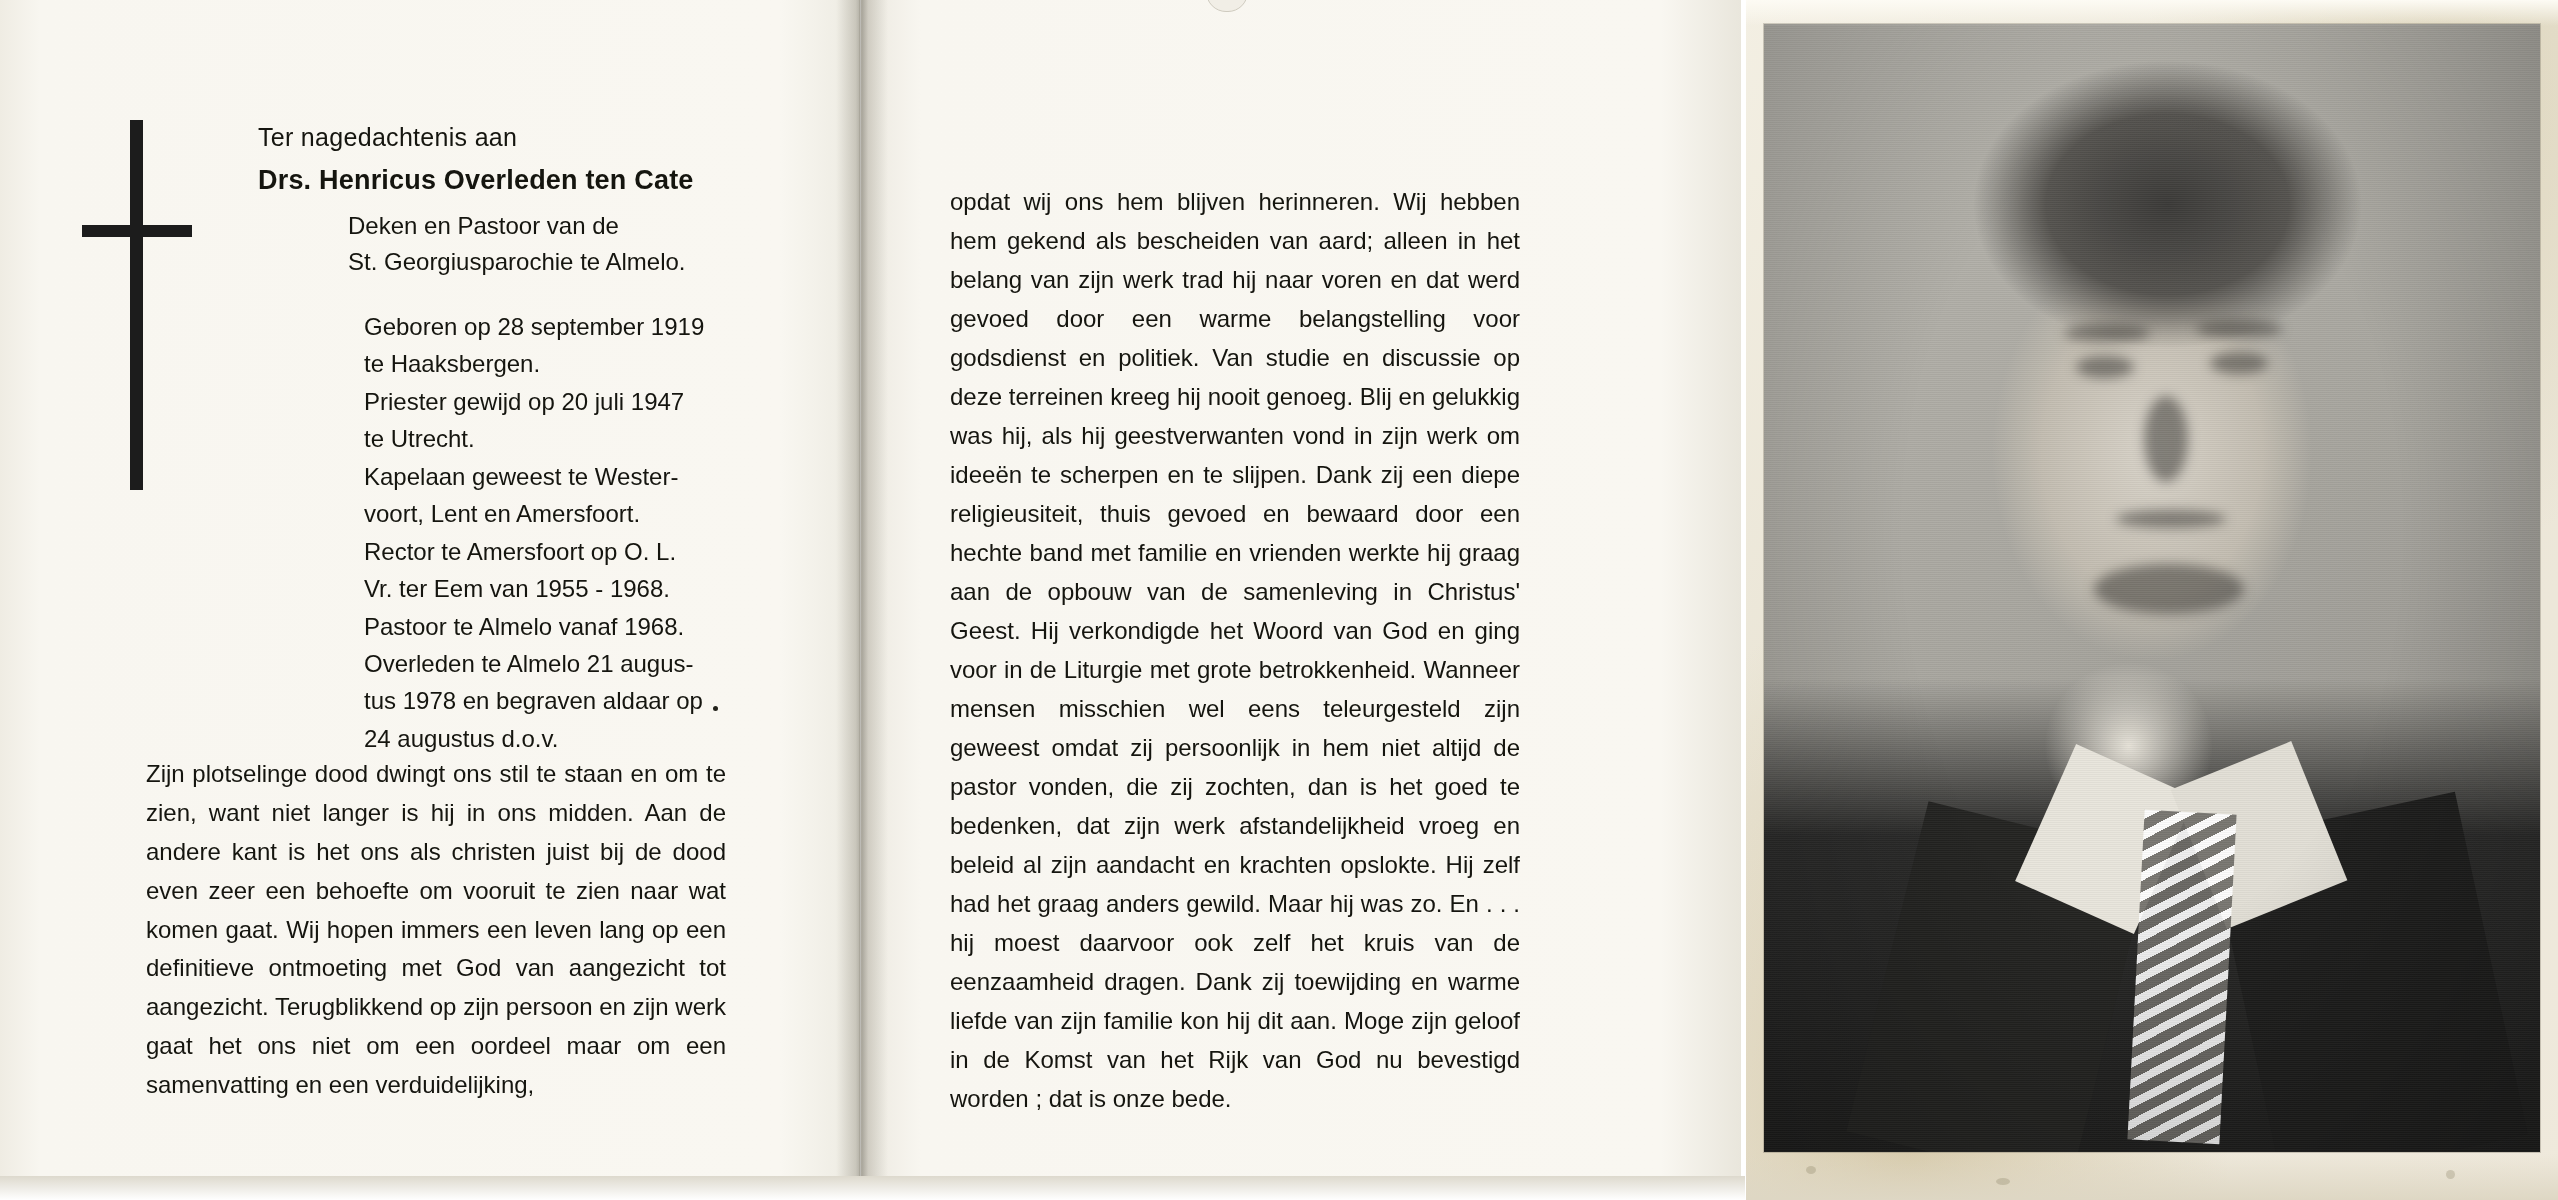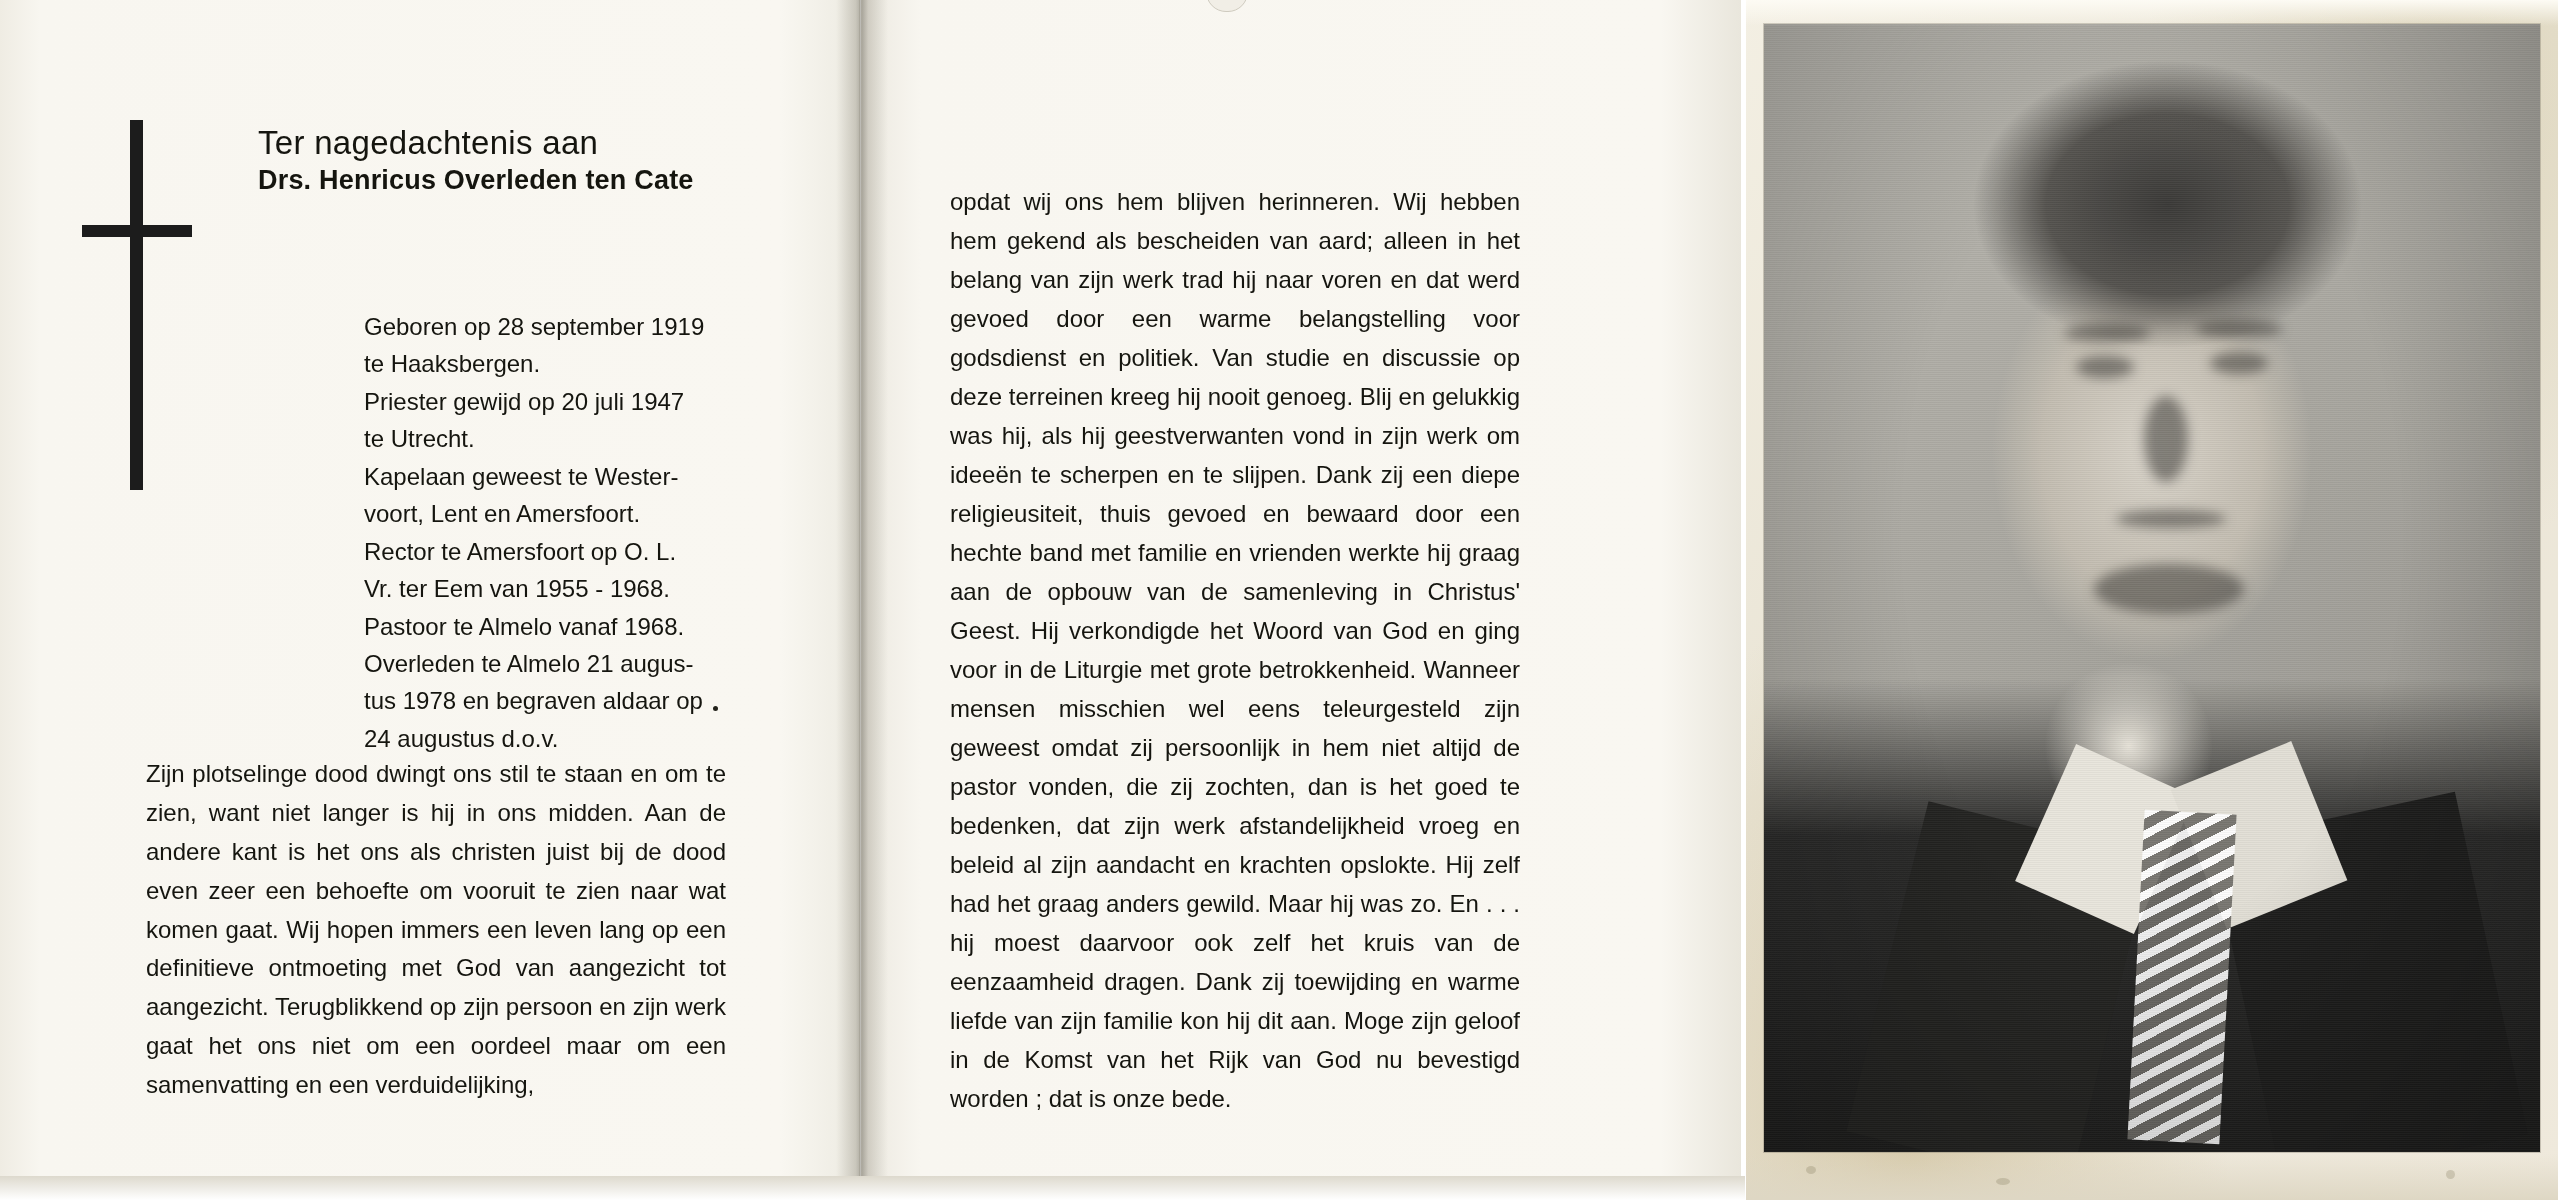--- a/index.html
+++ b/index.html
@@ -111,21 +111,21 @@
     color: #15150f;
     font-family: "Liberation Sans", sans-serif;
     line-height: 1.52;
     white-space: pre-line;
   }
 
   #memoriam-line {
     left: 258px;
     top: 118px;
     width: 520px;
-    font-size: 33px;
+    font-size: 25px;
     letter-spacing: 0.3px;
   }
 
   #deceased-name {
     left: 258px;
     top: 160px;
     width: 560px;
     font-size: 27px;
     font-weight: bold;
     letter-spacing: 0.2px;
@@ -332,20 +332,22 @@
 
   <div id="cross">
     <div class="v"></div>
     <div class="h"></div>
   </div>
 
   <div class="txt" id="memoriam-line">Ter nagedachtenis aan</div>
 
   <div class="txt" id="deceased-name">Drs. Henricus Overleden ten Cate</div>
 
+  <div class="txt" id="role-lines">Deken en Pastoor van de
+St. Georgiusparochie te Almelo.</div>
 
   <div class="txt" id="bio-lines">Geboren op 28 september 1919
 te Haaksbergen.
 Priester gewijd op 20 juli 1947
 te Utrecht.
 Kapelaan geweest te Wester-
 voort, Lent en Amersfoort.
 Rector te Amersfoort op O. L.
 Vr. ter Eem van 1955 - 1968.
 Pastoor te Almelo vanaf 1968.

